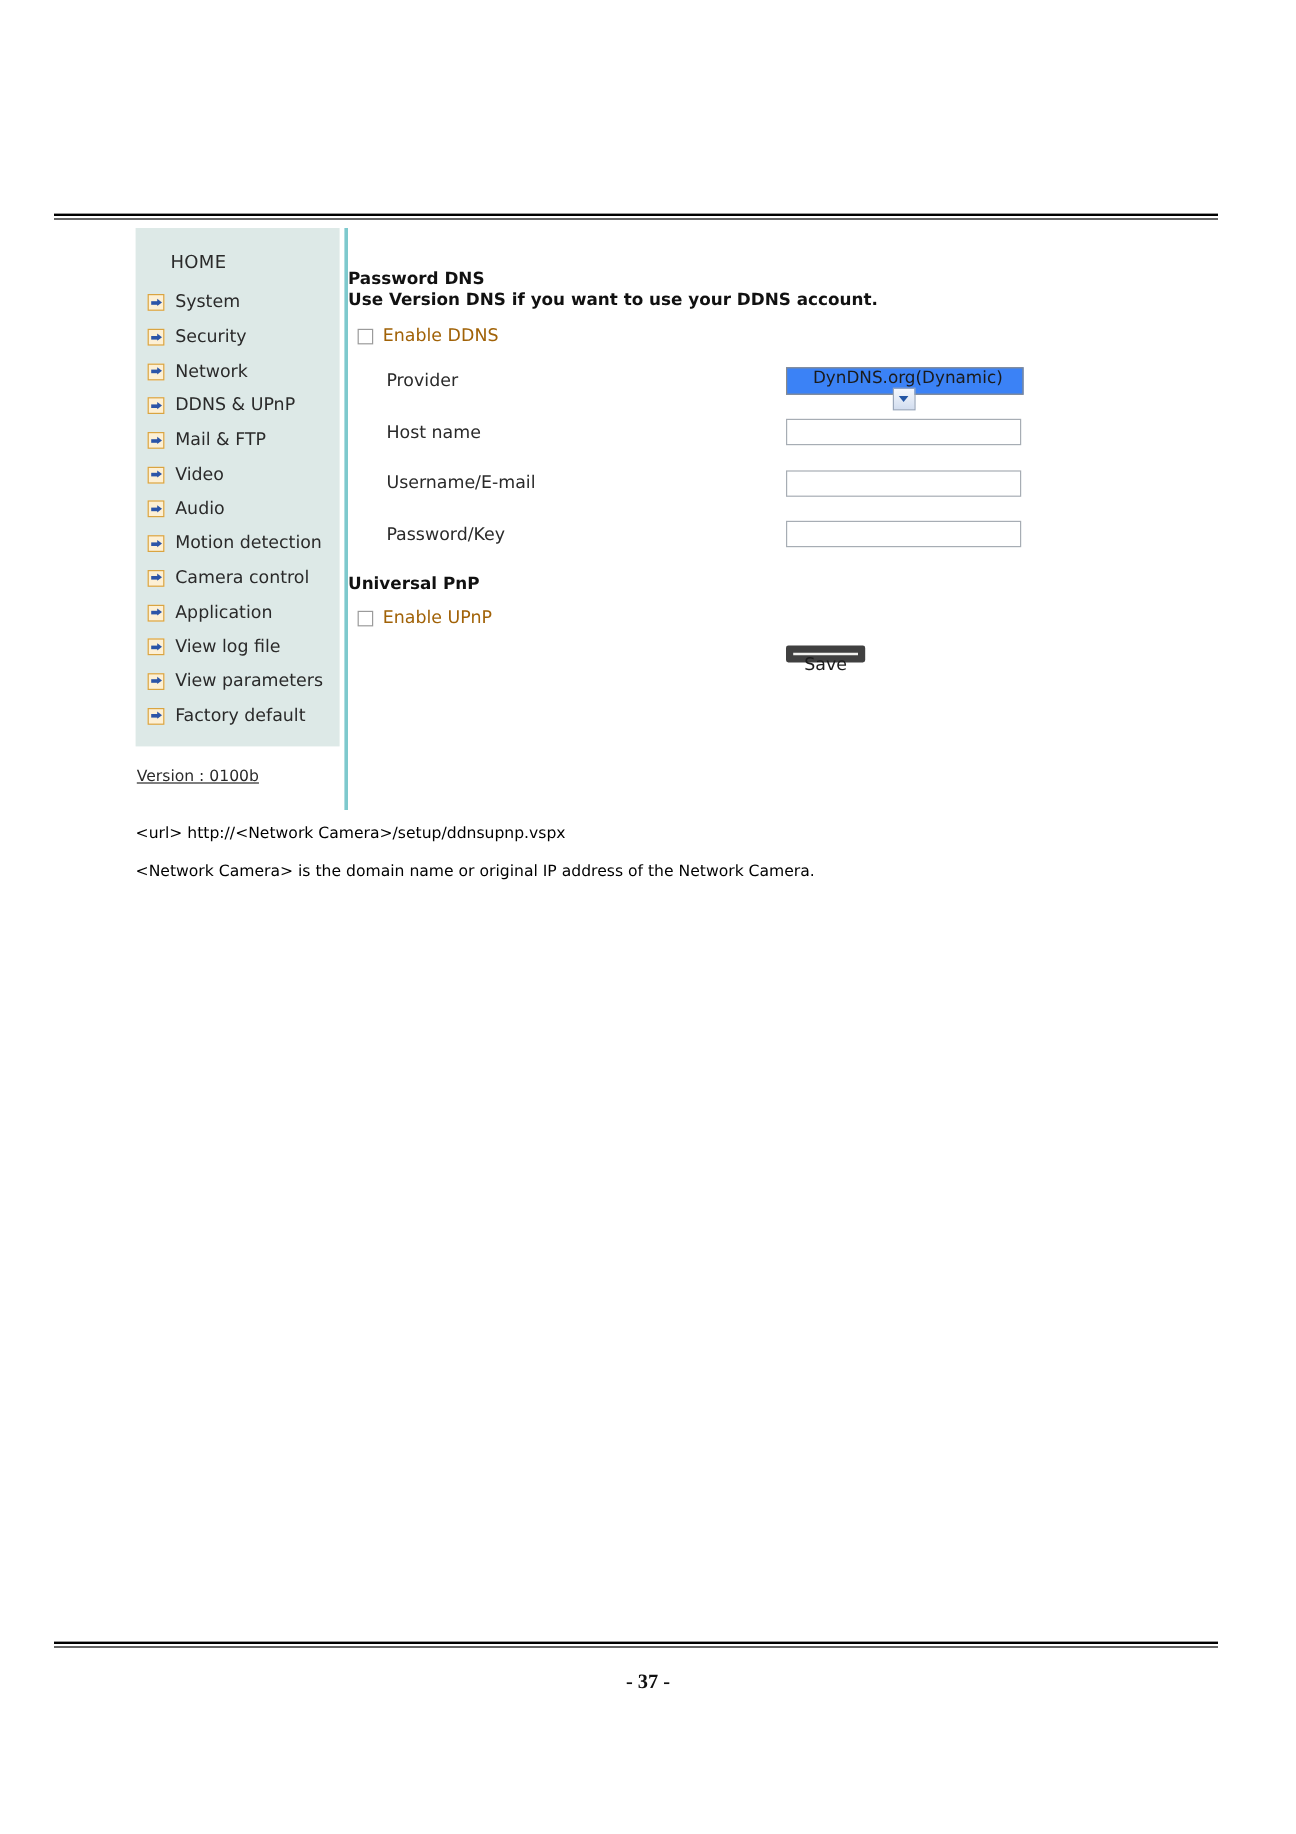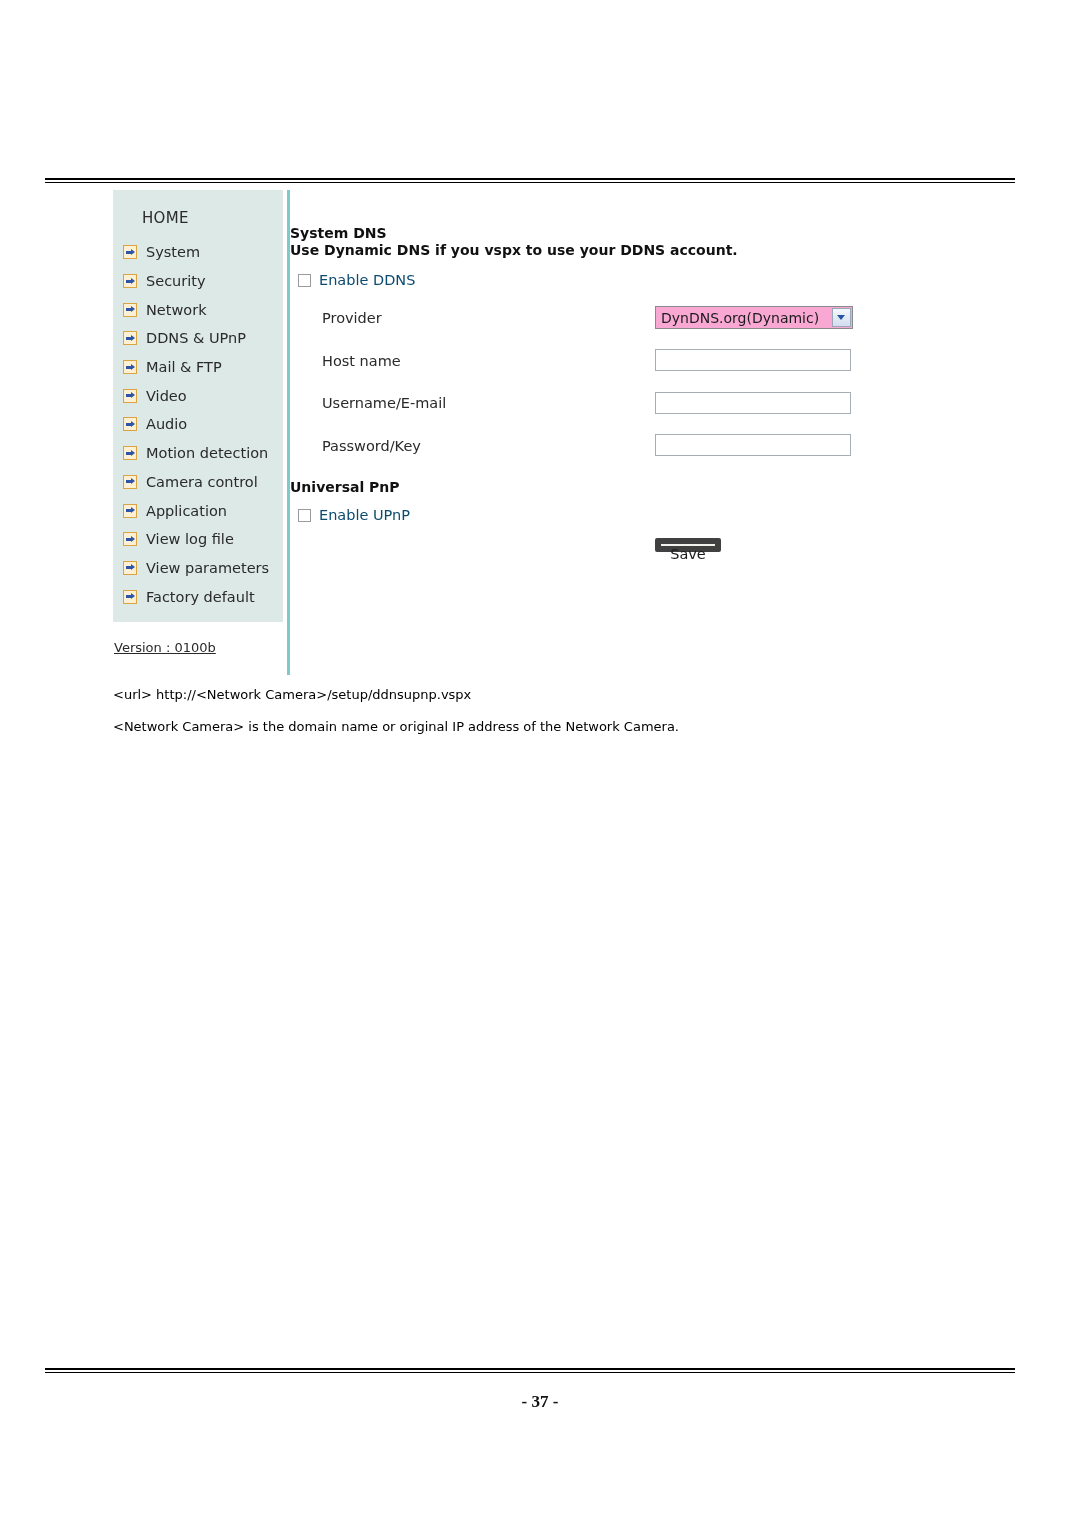--- a/index.html
+++ b/index.html
@@ -168,21 +168,21 @@
     width: 13px;
     height: 13px;
     box-sizing: border-box;
     border: 1px solid #9b9b9b;
     background: #ffffff;
     margin-right: 8px;
     flex: 0 0 13px;
   }
   .chk-label {
     font-size: 14.5px;
-    color: #0c4a6e;
+    color: #a16207;
     white-space: nowrap;
   }
 
   .field-label {
     position: absolute;
     font-size: 14.5px;
     color: #2a2a2a;
     white-space: nowrap;
   }
   .lbl-provider { left: 32px; top: 120px; }
@@ -191,23 +191,24 @@
   .lbl-pass     { left: 32px; top: 248px; }
 
   .select-box {
     position: absolute;
     left: 365px;
     top: 116px;
     width: 198px;
     height: 23px;
     box-sizing: border-box;
     border: 1px solid #8a8a8a;
-    background: #f9a8d4;
+    background: #3b82f6;
     display: flex;
     align-items: center;
+    flex-direction: column;
   }
   .select-value {
     font-size: 14px;
     color: #1b1b1b;
     padding-left: 5px;
     white-space: nowrap;
     flex: 1;
   }
   .select-arrow {
     width: 19px;
@@ -353,22 +354,22 @@
       <span class="nav-icon"></span>
       <span class="nav-label">Factory default</span>
     </div>
   </div>
 
   <div class="version">Version : 0100b</div>
 
   <div class="content">
 
 
-    <div class="sec-title sec-dyn-dns">System DNS</div>
-    <div class="sec-title sec-dyn-desc">Use Dynamic DNS if you vspx to use your DDNS account.</div>
+    <div class="sec-title sec-dyn-dns">Password DNS</div>
+    <div class="sec-title sec-dyn-desc">Use Version DNS if you want to use your DDNS account.</div>
 
     <div class="chk-row chk-ddns">
       <span class="checkbox"></span>
       <span class="chk-label">Enable DDNS</span>
     </div>
 
     <div class="field-label lbl-provider">Provider</div>
     <div class="select-box">
       <span class="select-value">DynDNS.org(Dynamic)</span>
       <span class="select-arrow"></span>

